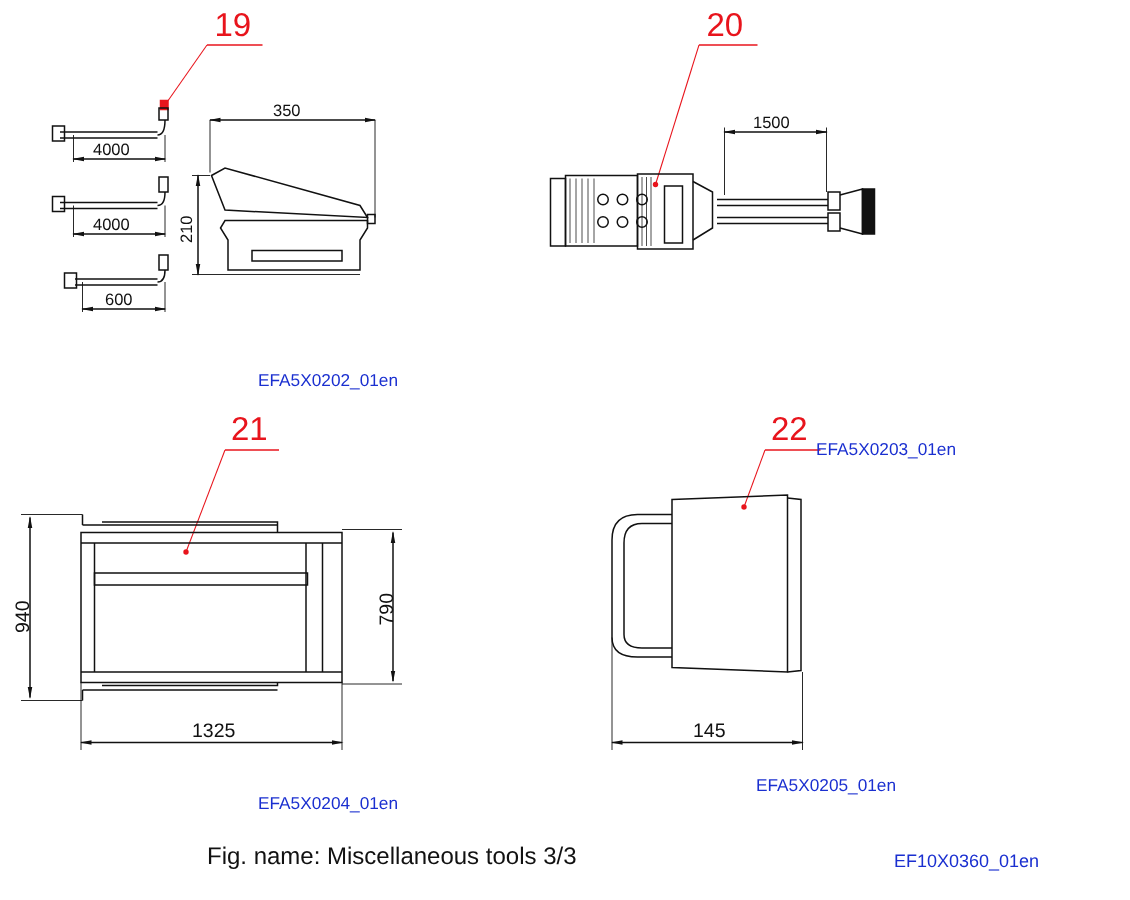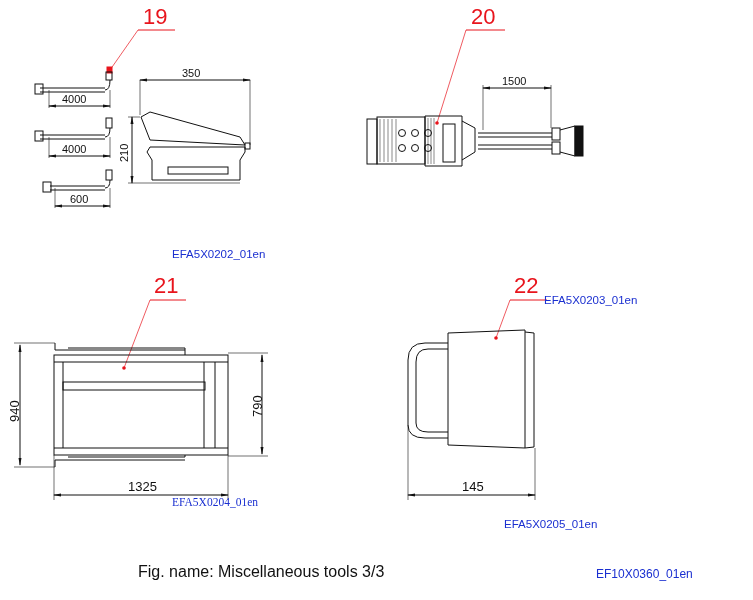--- a/index.html
+++ b/index.html
@@ -154,16 +154,16 @@
     <line x1="408" y1="425" x2="408" y2="500" stroke-width="0.6"></line>
     <line x1="535" y1="448" x2="535" y2="500" stroke-width="0.6"></line>
     <line x1="408" y1="495" x2="535" y2="495" marker-start="url(#arr)" marker-end="url(#arr)"></line>
   </g>
   <text class="callout" x="514" y="293">22</text>
   <text class="dimlg" x="462" y="491">145</text>
 </svg>
 
 <div class="ref" style="left:172px;top:248px;">EFA5X0202_01en</div>
 <div class="ref" style="left:544px;top:246px;margin-top:48px;">EFA5X0203_01en</div>
-<div class="ref" style="left:172px;top:496px;font-family:Liberation Serif, serif;">EFA5X0204_01en</div>
+<div class="ref" style="left:172px;top:530px;">EFA5X0204_01en</div>
 <div class="ref" style="left:504px;top:518px;">EFA5X0205_01en</div>
 <div class="caption">Fig. name: Miscellaneous tools 3/3</div>
 <div class="figid">EF10X0360_01en</div>
 
 </body></html>

